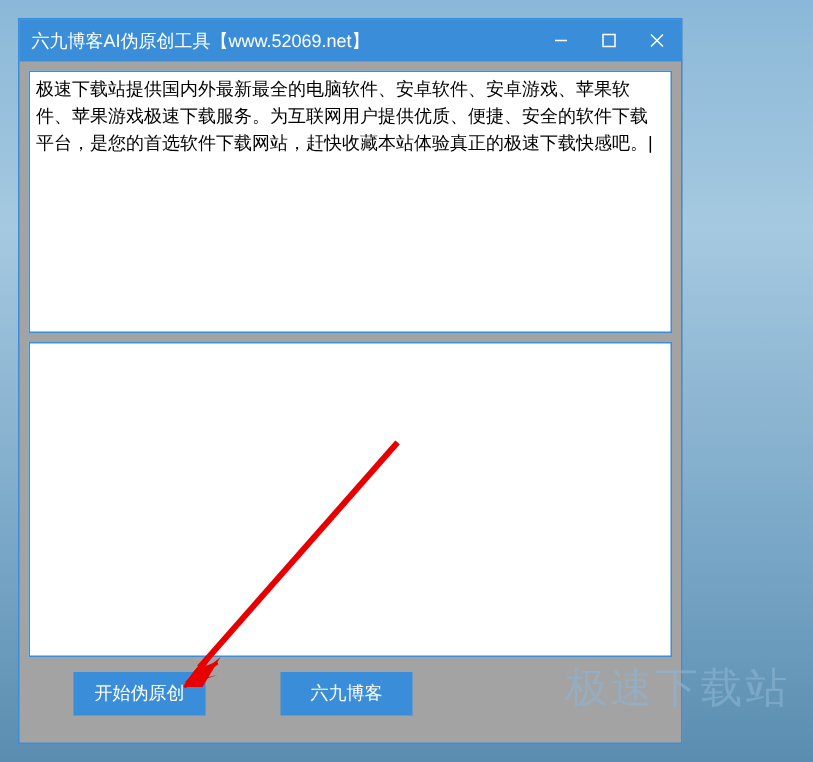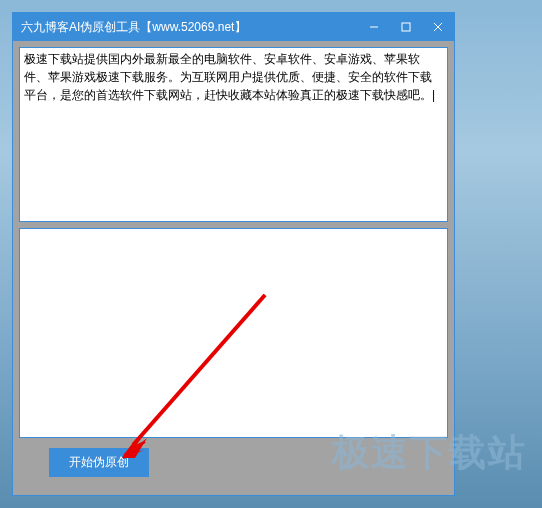--- a/index.html
+++ b/index.html
@@ -21,23 +21,23 @@
       left: 115px;
       width: 155px;
       height: 170px;
       pointer-events: none;
       z-index: 100;
     }
     .watermark {
       position: absolute;
       bottom: 30px;
       right: 15px;
-      font-size: 37px;
+      font-size: 28px;
       color: rgba(140, 180, 210, 0.6);
-      font-weight: 700;
+      font-weight: 400;
       letter-spacing: 2px;
       pointer-events: none;
       z-index: 50;
     }
     .window {
       position: absolute;
       top: 12px;
       left: 12px;
       width: 443px;
       height: 484px;
@@ -100,21 +100,21 @@
     .button-row {
       display: flex;
       gap: 50px;
       padding: 4px 30px 8px 30px;
       justify-content: flex-start;
     }
     .btn {
       background: #3a8dd8;
       color: #fff;
       border: none;
-      padding: 6px 20px;
+      padding: 6px 8px;
       font-size: 12px;
       cursor: pointer;
       font-family: "Microsoft YaHei", sans-serif;
       min-width: 88px;
     }
   </style>
 </head>
 <body>
 
 <div class="window">
@@ -137,20 +137,21 @@
             <line x1="9" y1="1" x2="1" y2="9" stroke="#fff" stroke-width="1"></line>
           </svg>
       </div>
     </div>
   </div>
   <div class="content">
     <textarea class="textarea textarea-top" style="">极速下载站提供国内外最新最全的电脑软件、安卓软件、安卓游戏、苹果软件、苹果游戏极速下载服务。为互联网用户提供优质、便捷、安全的软件下载平台，是您的首选软件下载网站，赶快收藏本站体验真正的极速下载快感吧。|</textarea>
     <textarea class="textarea textarea-bottom" style=""></textarea>
     <div class="button-row">
       <button class="btn">开始伪原创</button>
+      <button class="btn">六九博客</button>
     </div>
   </div>
 </div>
 
 <svg class="overlay-arrow" viewBox="0 0 155 170">
   <line x1="150" y1="5" x2="18" y2="155" stroke="#e60000" stroke-width="4"></line>
   <polygon points="8,165 28,145 15,165 30,160" fill="#e60000"></polygon>
   <path d="M 150 5 L 15 158 L 8 168 L 30 152 L 15 158 Z" fill="#e60000" stroke="#e60000" stroke-width="2"></path>
   <polygon points="8,168 32,148 20,168" fill="#e60000"></polygon>
 </svg>

